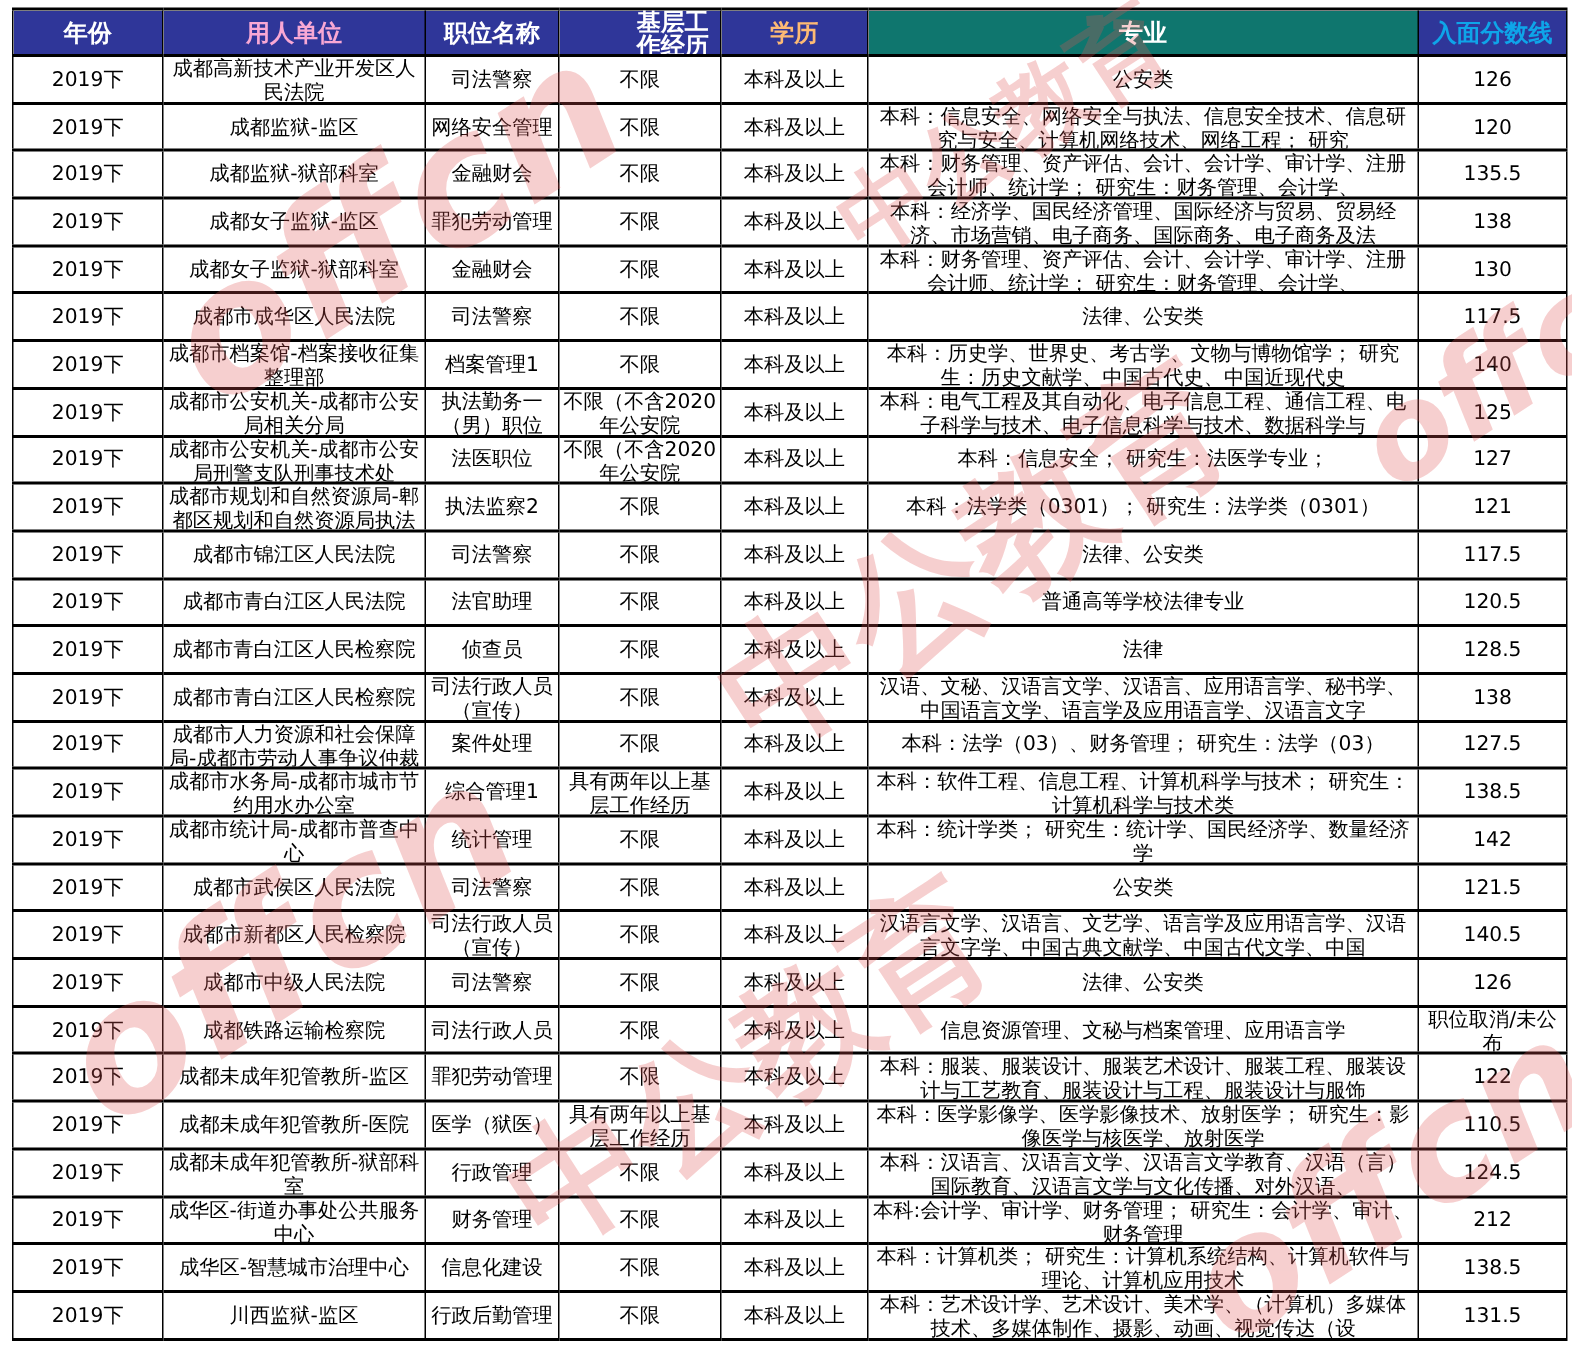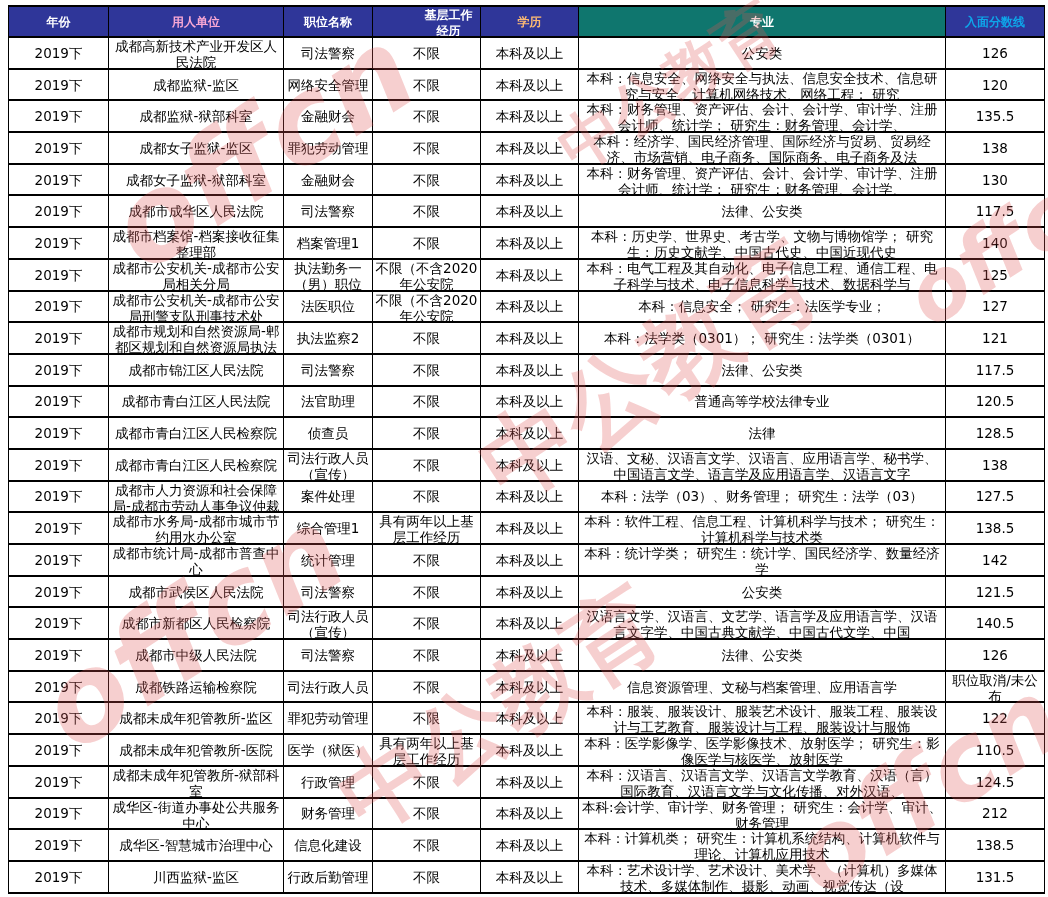--- a/index.html
+++ b/index.html
@@ -8,21 +8,21 @@
     background:#ffffff;
     font-family:"DejaVu Sans","Liberation Sans",sans-serif;
   }
   .sheet { position:absolute; left:8px; top:5px; z-index:2; }
   table { border-collapse:collapse; table-layout:fixed; width:1036px; background:#fff; }
   th, td {
     border:1.5px solid #000;
     border-top-width:2px; border-bottom-width:2px;
     padding:0; margin:0; overflow:hidden;
   }
-  thead th { color:#fff; font-weight:bold; font-size:12px; }
+  thead th { color:#fff; font-weight:bold; font-size:16px; }
   td { font-size:13.5px; color:#000; }
   .cw {
     height:29.7px; overflow:hidden;
     display:flex; flex-direction:column;
     justify-content:center; justify-content:safe center;
     align-items:center; text-align:center;
     line-height:16px; padding:0 2px;
     word-break:break-all;
   }
   .hw { height:29px; line-height:16px; }

